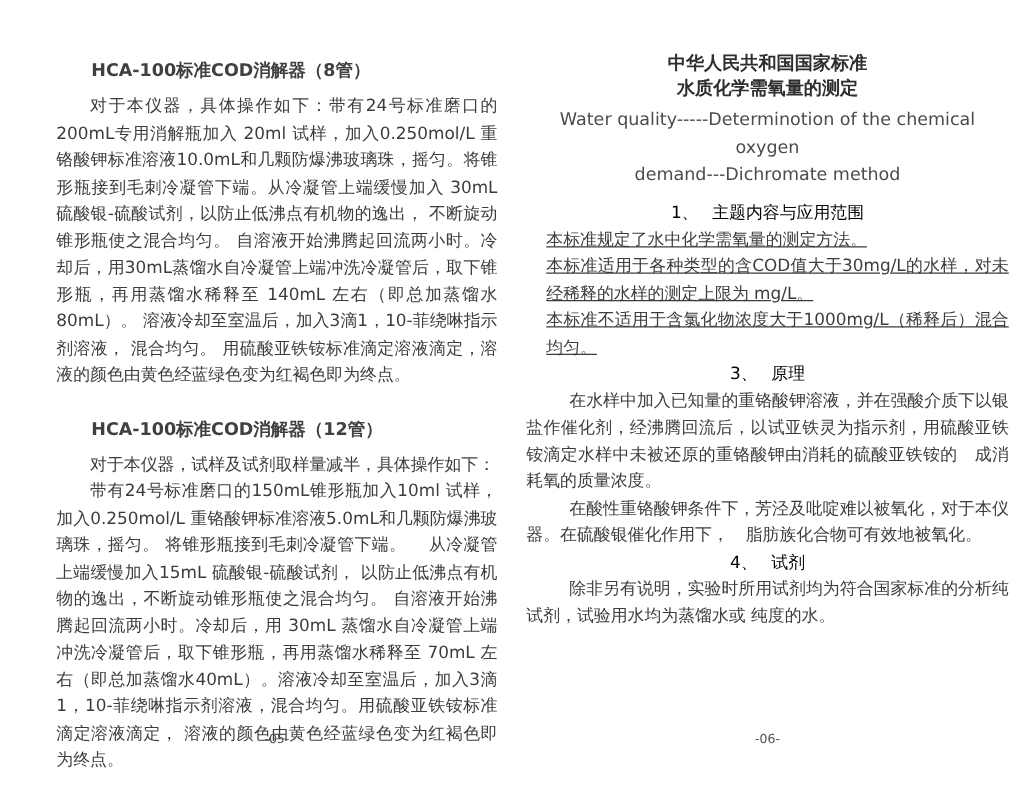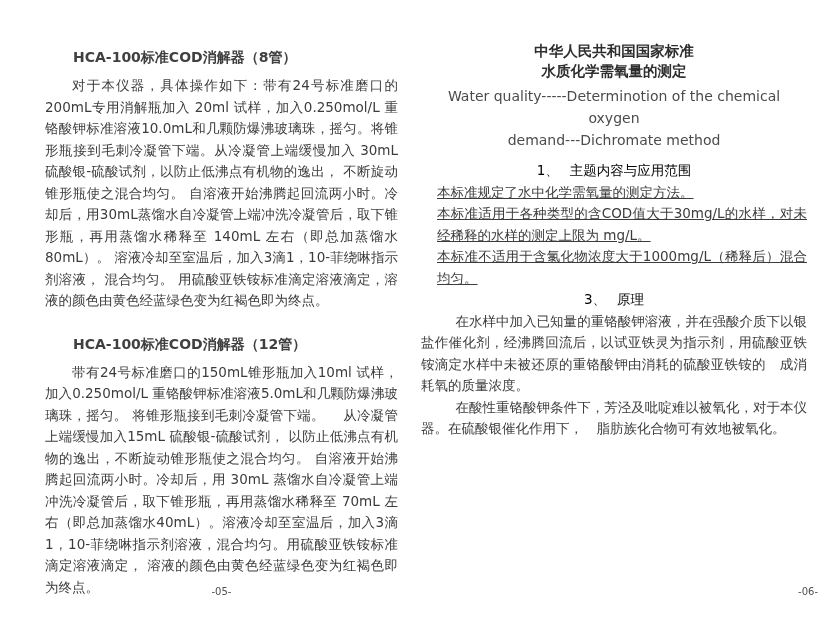--- a/index.html
+++ b/index.html
@@ -88,34 +88,35 @@
 
   
   .pageno {
     position: absolute;
     top: 586px;
     font-size: 10px;
     color: #4f4f4f;
     text-align: center;
   }
   .pageno-left  { left: 45px;  width: 353px; }
-  .pageno-right { left: 432px; width: 386px; text-align: right; }
+  .pageno-right { left: 421px; width: 386px; }
 </style>
 </head>
 <body>
 
 <div class="page-col left-col">
 
   <section>
     <h3 class="sec-heading mb">HCA-100标准COD消解器（8管）</h3>
     <p class="body-para">对于本仪器，具体操作如下：带有24号标准磨口的200mL专用消解瓶加入 20ml 试样，加入0.250mol/L 重铬酸钾标准溶液10.0mL和几颗防爆沸玻璃珠，摇匀。将锥形瓶接到毛刺冷凝管下端。从冷凝管上端缓慢加入 30mL 硫酸银-硫酸试剂，以防止低沸点有机物的逸出， 不断旋动锥形瓶使之混合均匀。 自溶液开始沸腾起回流两小时。冷却后，用30mL蒸馏水自冷凝管上端冲洗冷凝管后，取下锥形瓶，再用蒸馏水稀释至 140mL 左右（即总加蒸馏水80mL）。 溶液冷却至室温后，加入3滴1，10-菲绕啉指示剂溶液， 混合均匀。 用硫酸亚铁铵标准滴定溶液滴定，溶液的颜色由黄色经蓝绿色变为红褐色即为终点。</p>
   </section>
 
   <section class="left-sec-2">
     <h3 class="sec-heading mb">HCA-100标准COD消解器（12管）</h3>
+    <p class="body-para">对于本仪器，试样及试剂取样量减半，具体操作如下：</p>
     <p class="body-para">带有24号标准磨口的150mL锥形瓶加入10ml 试样，加入0.250mol/L 重铬酸钾标准溶液5.0mL和几颗防爆沸玻璃珠，摇匀。 将锥形瓶接到毛刺冷凝管下端。　 从冷凝管上端缓慢加入15mL 硫酸银-硫酸试剂， 以防止低沸点有机物的逸出，不断旋动锥形瓶使之混合均匀。 自溶液开始沸腾起回流两小时。冷却后，用 30mL 蒸馏水自冷凝管上端冲洗冷凝管后，取下锥形瓶，再用蒸馏水稀释至 70mL 左右（即总加蒸馏水40mL）。溶液冷却至室温后，加入3滴1，10-菲绕啉指示剂溶液，混合均匀。用硫酸亚铁铵标准滴定溶液滴定， 溶液的颜色由黄色经蓝绿色变为红褐色即为终点。</p>
   </section>
 
 </div>
 
 <div class="page-col right-col">
 
   <h1 class="doc-title">中华人民共和国国家标准</h1>
   <h1 class="doc-title">水质化学需氧量的测定</h1>
 
@@ -140,18 +141,24 @@
 
 
     <div>
       <div class="r-sec-head">
         <span class="r-sec-label">3、</span><span>原理</span>
       </div>
       <p class="r-para">在水样中加入已知量的重铬酸钾溶液，并在强酸介质下以银盐作催化剂，经沸腾回流后，以试亚铁灵为指示剂，用硫酸亚铁铵滴定水样中未被还原的重铬酸钾由消耗的硫酸亚铁铵的　成消耗氧的质量浓度。</p>
       <p class="r-para">在酸性重铬酸钾条件下，芳泾及吡啶难以被氧化，对于本仪器。在硫酸银催化作用下，　脂肪族化合物可有效地被氧化。</p>
     </div>
 
+    <div>
+      <div class="r-sec-head">
+        <span class="r-sec-label">4、</span><span>试剂</span>
+      </div>
+      <p class="r-para">除非另有说明，实验时所用试剂均为符合国家标准的分析纯试剂，试验用水均为蒸馏水或 纯度的水。</p>
+    </div>
 
   </div>
 </div>
 
 <div class="pageno pageno-left">-05-</div>
 <div class="pageno pageno-right">-06-</div>
 
 </body></html>

